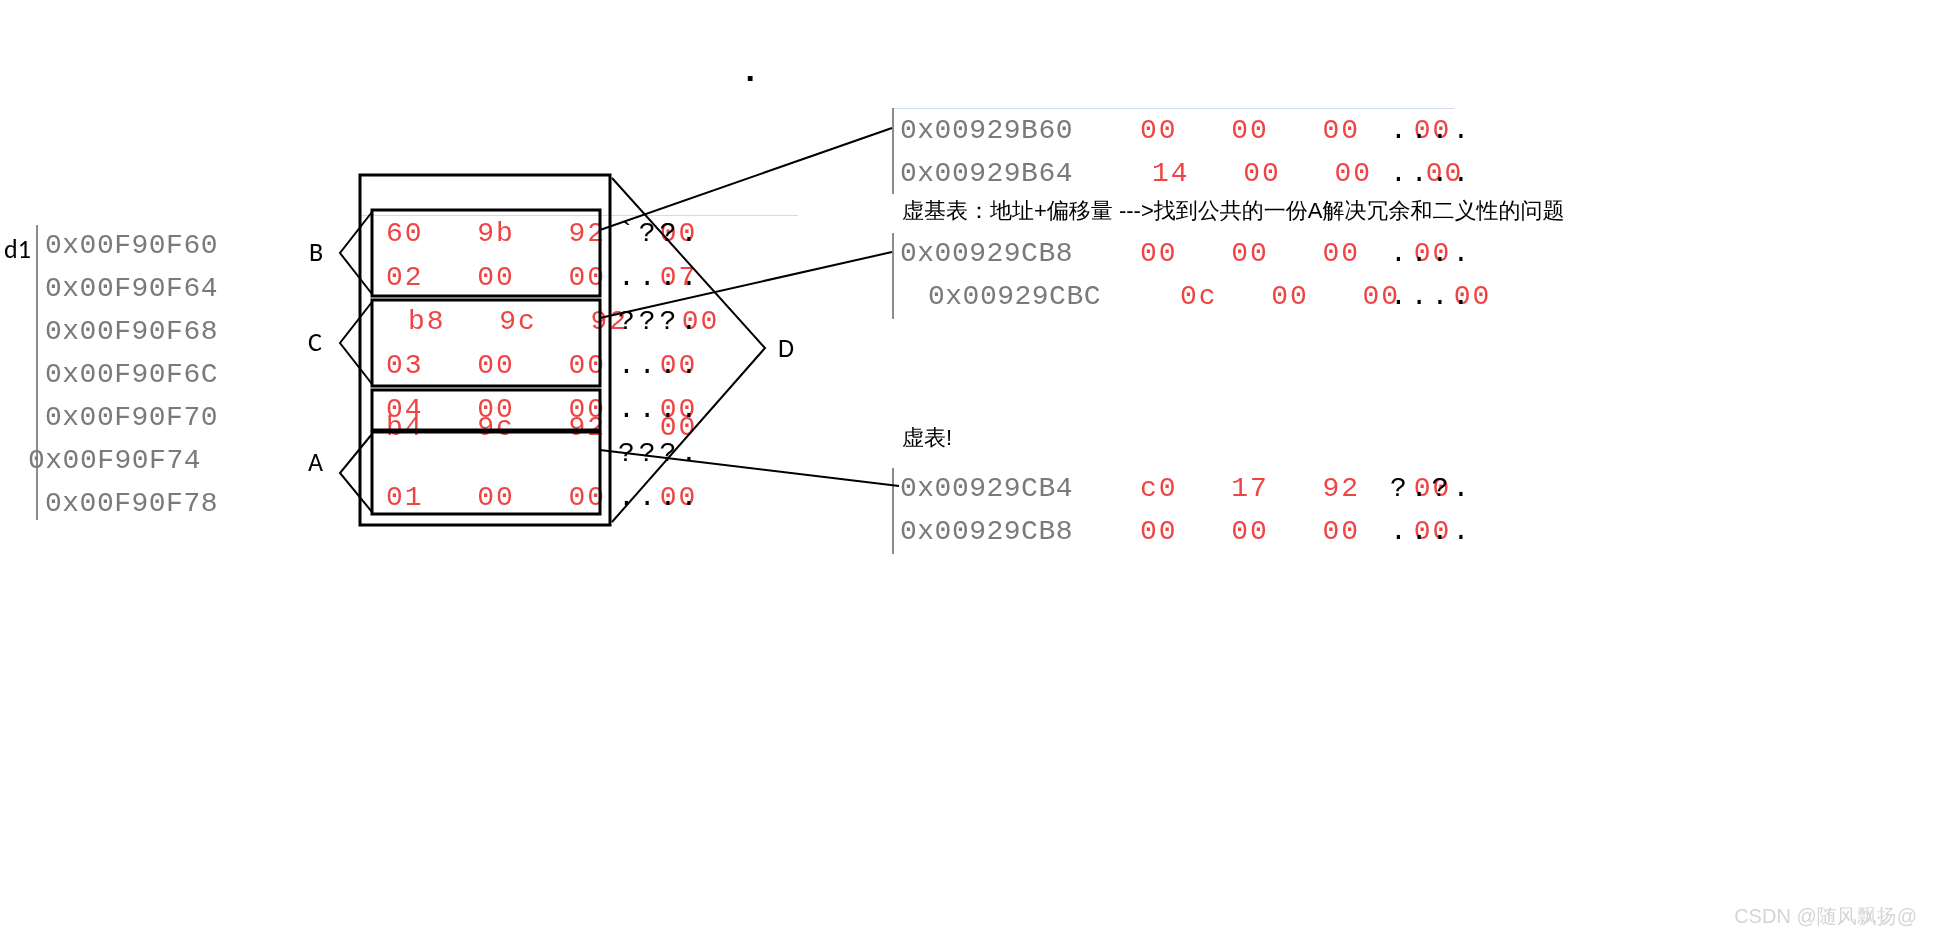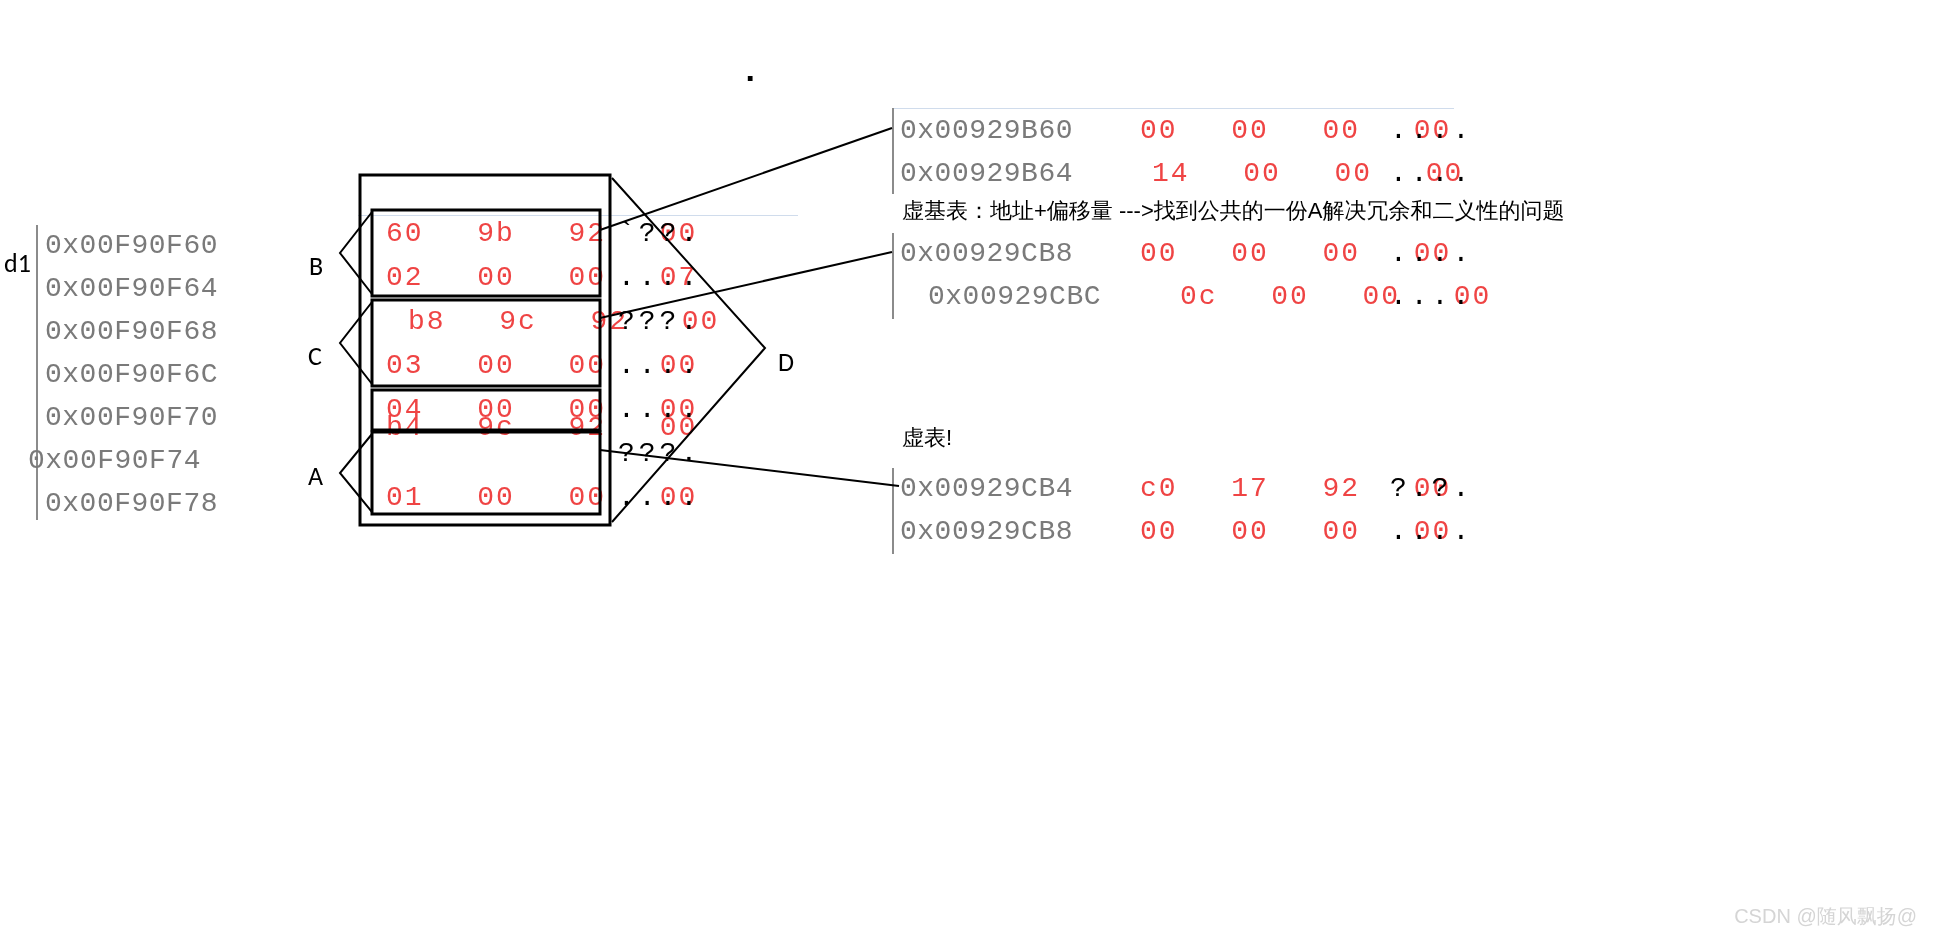--- a/index.html
+++ b/index.html
@@ -32,21 +32,20 @@
   }
   .ann {
     font-family: "Microsoft YaHei", Arial, sans-serif;
     font-size: 22px;
     color: #000;
   }
   .label {
     font-family: Calibri, Arial, sans-serif;
     font-size: 26px;
     color: #000;
-    margin-top: 14px;
   }
   .watermark {
     position: absolute;
     right: 30px;
     bottom: 14px;
     font-family: "Microsoft YaHei", Arial, sans-serif;
     font-size: 20px;
     color: #d5d5d5;
   }
   .pos { position: absolute; white-space: pre; }

